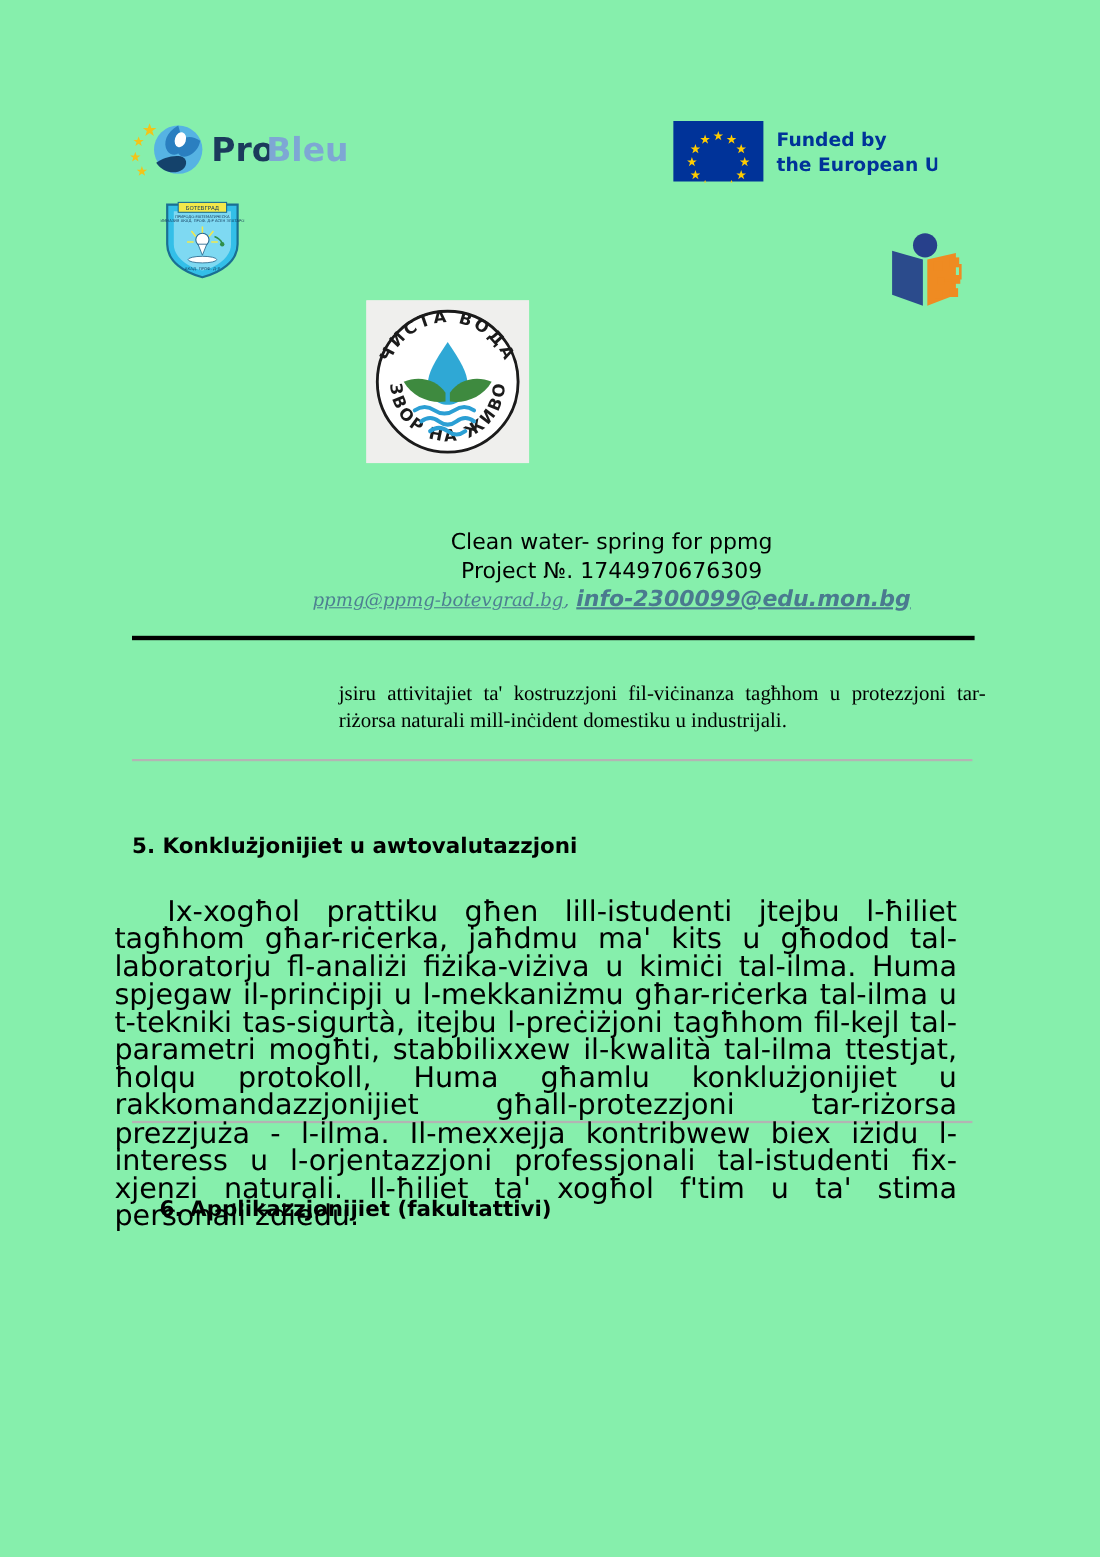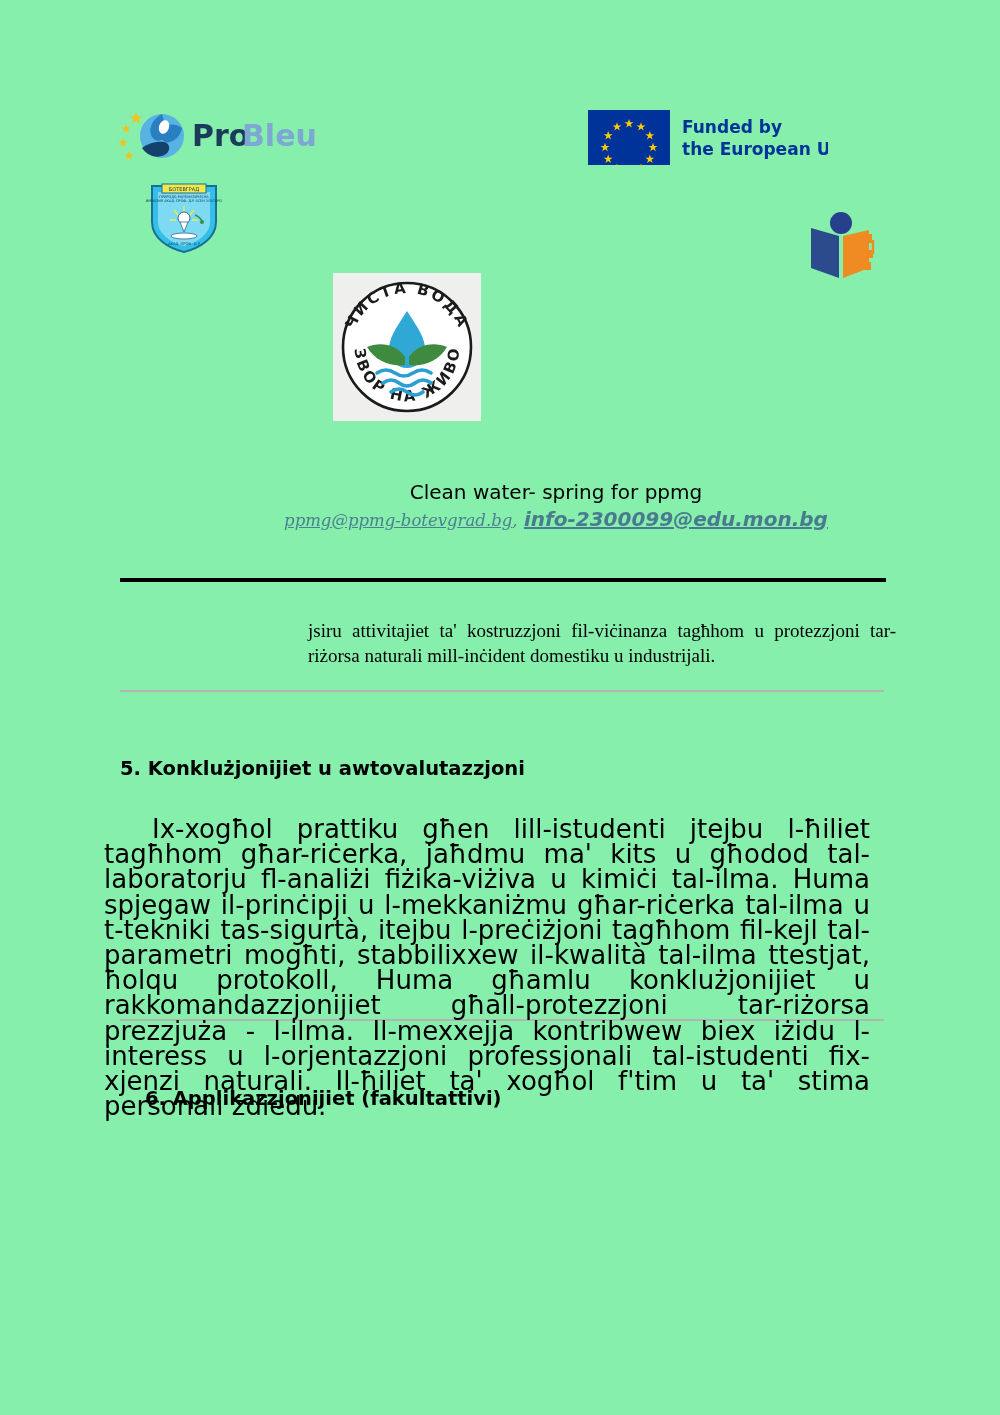--- a/index.html
+++ b/index.html
@@ -35,21 +35,21 @@
   .logo-school {
     position: absolute;
     left: 146px;
     top: 182px;
     width: 76px;
     height: 72px;
   }
 
   .logo-eu {
     position: absolute;
-    left: 588px;
+    left: 612px;
     top: 108px;
     width: 240px;
     height: 58px;
   }
 
   .logo-edu {
     position: absolute;
     left: 805px;
     top: 210px;
     width: 78px;
@@ -280,20 +280,21 @@
       <g stroke="#2b9fd4" stroke-width="3.6" fill="none" stroke-linecap="round">
         <path d="M44 100 q9 -6 18 0 t18 0 t18 0"></path>
         <path d="M50 110 q8 -6 16 0 t16 0 t16 0"></path>
         <path d="M58 119 q8 -6 16 0 t16 0"></path>
       </g>
     </svg>
   </div>
 
   <div class="header-block">
     <span class="header-line">Clean water- spring for ppmg</span>
+    <span class="header-line">Project №. 1744970676309</span>
     <span class="header-emails"><a class="mail-serif" href="#">ppmg@ppmg-botevgrad.bg</a><span class="mail-comma">,</span> <a class="mail-sans" href="#">info-2300099@edu.mon.bg</a></span>
   </div>
 
   <div class="rule-thick"></div>
   <div class="rule-light r1"></div>
   <div class="rule-light r2"></div>
 
   <p class="para-top">jsiru attivitajiet ta' kostruzzjoni fil-viċinanza tagħhom u protezzjoni tar-riżorsa naturali mill-inċident domestiku u industrijali.</p>
 
   <h2 class="heading5">5. Konklużjonijiet u awtovalutazzjoni</h2>

